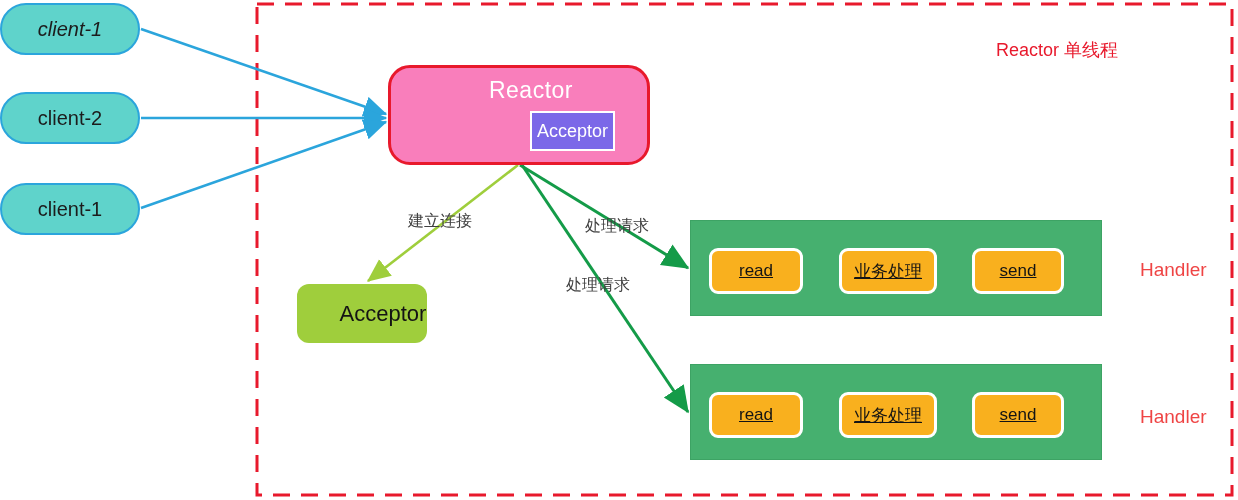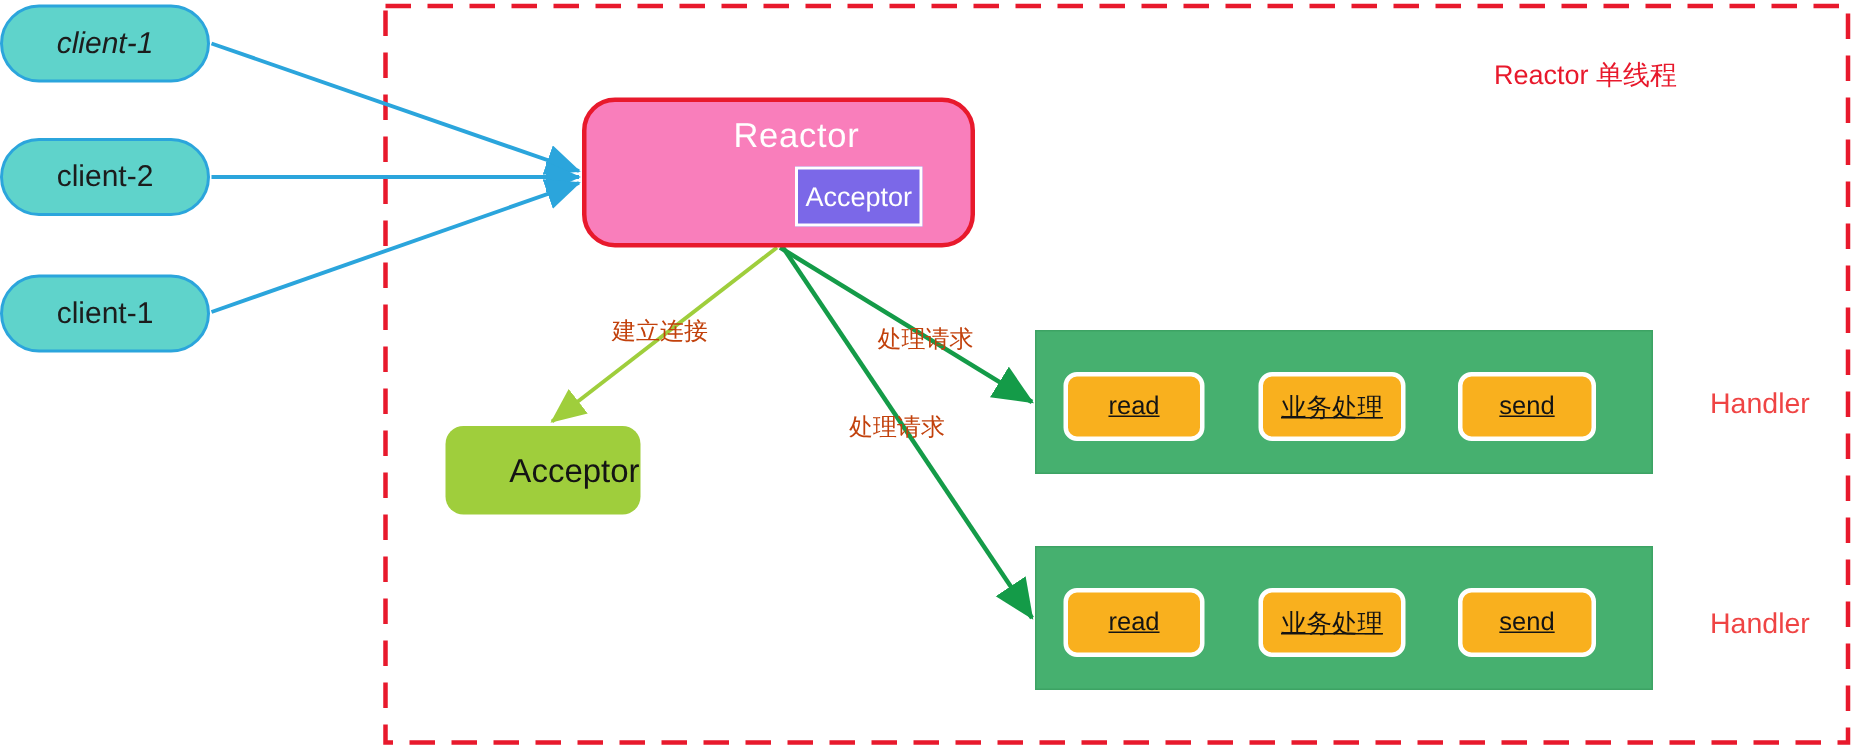--- a/index.html
+++ b/index.html
@@ -104,21 +104,21 @@
     font-size: 19px;
   }
 
   
   .diagram-title {
     color: #E8192C;
     font-size: 18px;
   }
   .edge-label {
     position: absolute;
-    color: #c2410c;
+    color: #404040;
     font-size: 16px;
     white-space: nowrap;
     text-align: right;
   }
 </style>
 </head>
 <body>
 
 <div id="canvas">
 

